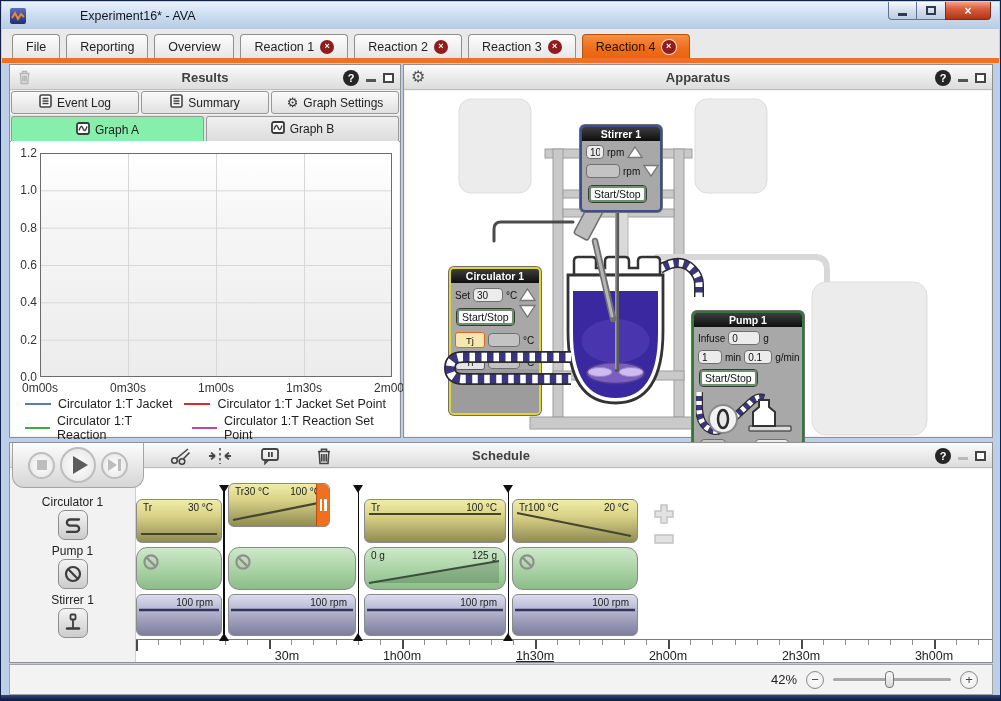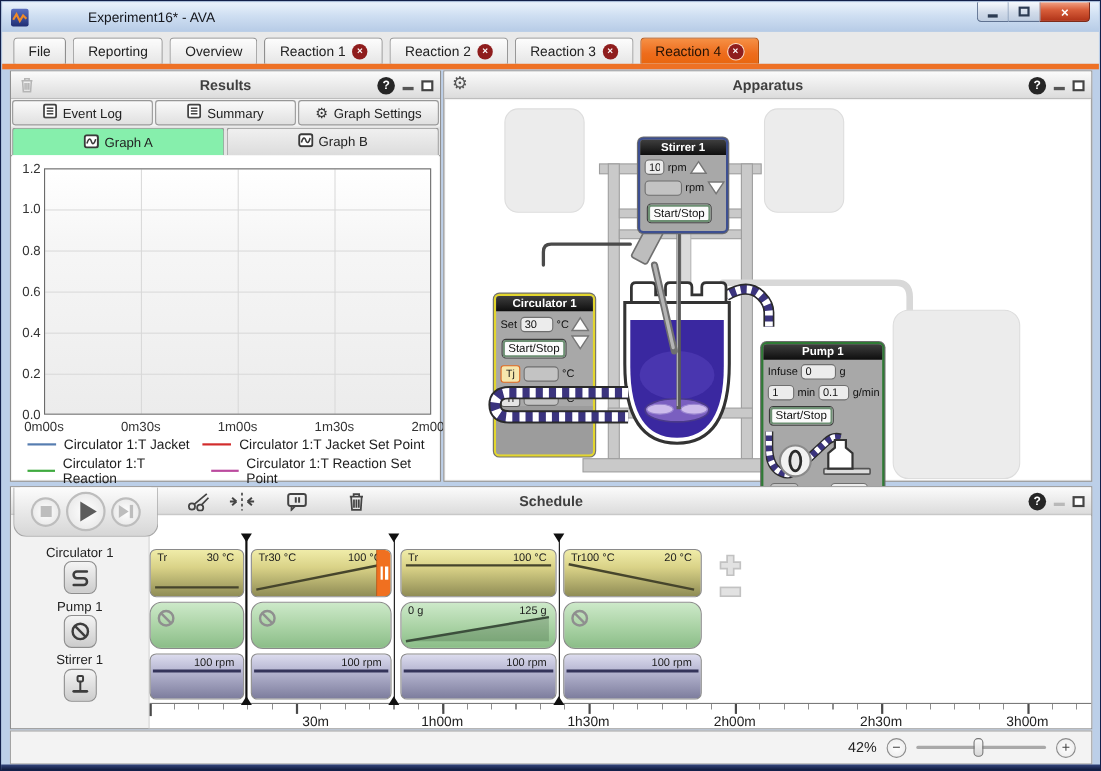--- a/index.html
+++ b/index.html
@@ -90,21 +90,21 @@
   .widget { position:absolute; background:#a8a8a8; border-radius:5px; box-shadow:0 0 0 1px #6e6e6e; }
   .widget .wh { height:14px; line-height:14px; border-radius:3px 3px 0 0; text-align:center;
     background:linear-gradient(#3e3e3e,#0e0e0e); color:#fff; font-size:10.5px; font-weight:bold; }
   .wlabel { font-size:10px; color:#111; white-space:nowrap; }
   .winput { height:14px; background:#ececec; border:1px solid #6f6f6f; border-radius:4px;
     font-size:10px; font-family:inherit; padding:0 3px; color:#111; }
   .winput.dim { background:#c3c3c3; }
   .startstop { background:#fbfbfb; border:1px solid #3a3a3a; box-shadow:inset 0 0 0 2px #6d9073;
     border-radius:4px; font-size:10.5px; font-family:inherit; padding:2px 5px; color:#111; }
   .wrow { position:absolute; display:flex; align-items:center; gap:3px; }
-  .chip { width:18px; height:16px; border-radius:3px; font-size:9.5px; display:flex; align-items:center;
+  .chip { width:30px; height:16px; border-radius:3px; font-size:9.5px; display:flex; align-items:center;
     justify-content:center; background:#e4e4e4; border:1.5px solid #555; color:#111; }
   .chip.tj { background:#f6e7ae; border-color:#e06820; }
   #stirrer-w { left:175px; top:34px; width:82px; height:87px; border:2px solid #3d4f91; }
   #circulator-w { left:44px; top:176px; width:92px; height:148px; border:2px solid #e3d62e; }
   #circulator-w .tubezone { position:absolute; left:0; right:0; bottom:0; height:44px; background:#9c9c9c;
     border-radius:0 0 3px 3px; }
   #pump-w { left:287px; top:220px; width:112px; height:150px; border:2px solid #2f7a35; }
 
   
   #schedule-panel { left:8px; top:441px; width:984px; height:221px; }
@@ -539,21 +539,21 @@
 
     <div class="strack" id="sched-track">
       <div class="timeline" id="timeline">
         <div class="minorticks"></div>
       <div class="majtick" style="left: 0px; height: 11px;"></div>
           <div class="majtick" style="left: 133px;"></div>
           <div class="tlabel" style="left: 151px;">30m</div>
           <div class="majtick" style="left: 266px;"></div>
           <div class="tlabel" style="left: 266px;">1h00m</div>
           <div class="majtick" style="left: 399px;"></div>
-          <div class="tlabel" style="left: 399px;">1h30m</div>
+          <div class="tlabel" style="left: 399px; text-decoration: underline;">1h30m</div>
           <div class="majtick" style="left: 532px;"></div>
           <div class="tlabel" style="left: 532px;">2h00m</div>
           <div class="majtick" style="left: 665px;"></div>
           <div class="tlabel" style="left: 665px;">2h30m</div>
           <div class="majtick" style="left: 798px;"></div>
           <div class="tlabel" style="left: 798px;">3h00m</div>
         </div>
       <span class="pm-plus" style="top:34px">
         <svg width="24" height="22" viewBox="0 0 24 22">
             <path d="M9 2 h6 v6 h6 v6 h-6 v6 h-6 v-6 h-6 v-6 h6 z" fill="#e2e2e2" stroke="#c2c2c2" stroke-width="1.5"></path>
@@ -564,21 +564,21 @@
             <rect x="3" y="2" width="18" height="8" fill="#e2e2e2" stroke="#c2c2c2" stroke-width="1.5"></rect>
           </svg>
       </span>
     <div class="blk yellow" style="left: 0px; top: 30px; width: 86px; height: 44px;">
           <span class="bl l">Tr</span>
           <span class="bl r">30 °C</span>
           <svg width="84" height="42" style="position: absolute; left: 0px; top: 0px;">
             <line x1="4" y1="34" x2="80" y2="34" stroke="#46452c" stroke-width="2.2"></line>
           </svg>
         </div>
-        <div class="blk yellow" style="left: 92px; top: 30px; width: 128px; height: 44px;">
+        <div class="blk yellow" style="left: 92px; top: 14px; width: 102px; height: 44px;">
           <span class="bl l">Tr30 °C</span>
           <span class="bl r">100 °C</span>
           <svg width="126" height="42" style="position: absolute; left: 0px; top: 0px;">
             <line x1="4" y1="36" x2="120" y2="13" stroke="#46452c" stroke-width="2.2"></line>
           </svg>
           <div class="pausebar">
             <span></span>
             <span></span>
           </div>
         </div>

